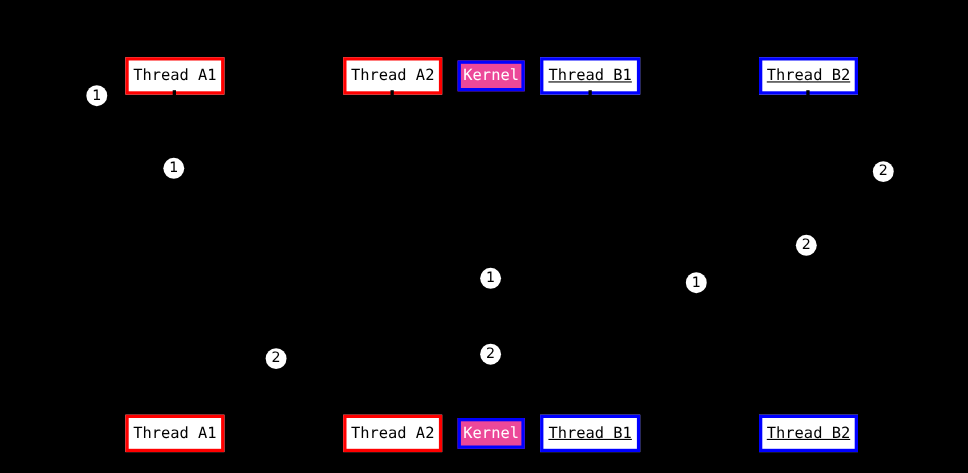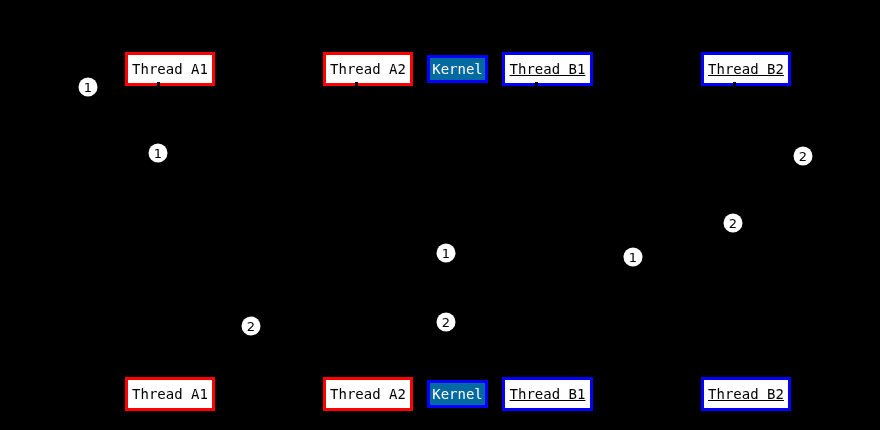--- a/index.html
+++ b/index.html
@@ -18,26 +18,25 @@
   .ebox {
     position: absolute;
     box-sizing: border-box;
     display: flex;
     align-items: center;
     justify-content: center;
     background: #ffffff;
     color: #000000;
     font-size: 14px;
     white-space: nowrap;
-    margin-left: 11px;
   }
   .border-red  { border: 3px solid #ff0000; }
   .border-blue { border: 3px solid #0000ff; text-decoration: underline; }
   .kernel {
-    background: #0369a1;
+    background: #ec4899;
     border: 3px solid #0000ff;
     color: #ffffff;
   }
   .tick {
     position: absolute;
     width: 3px;
     height: 7px;
     background: #000000;
   }
   .marker {

